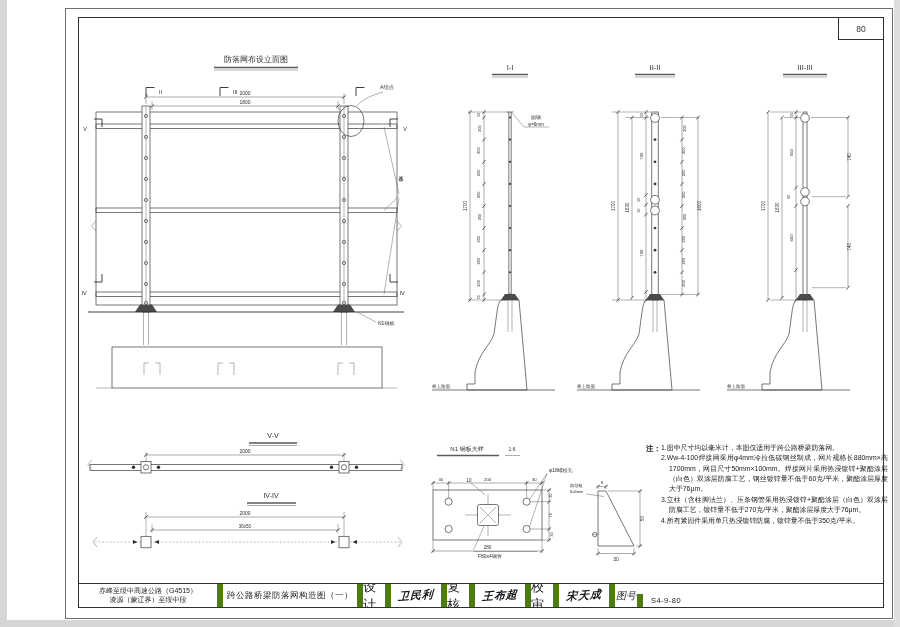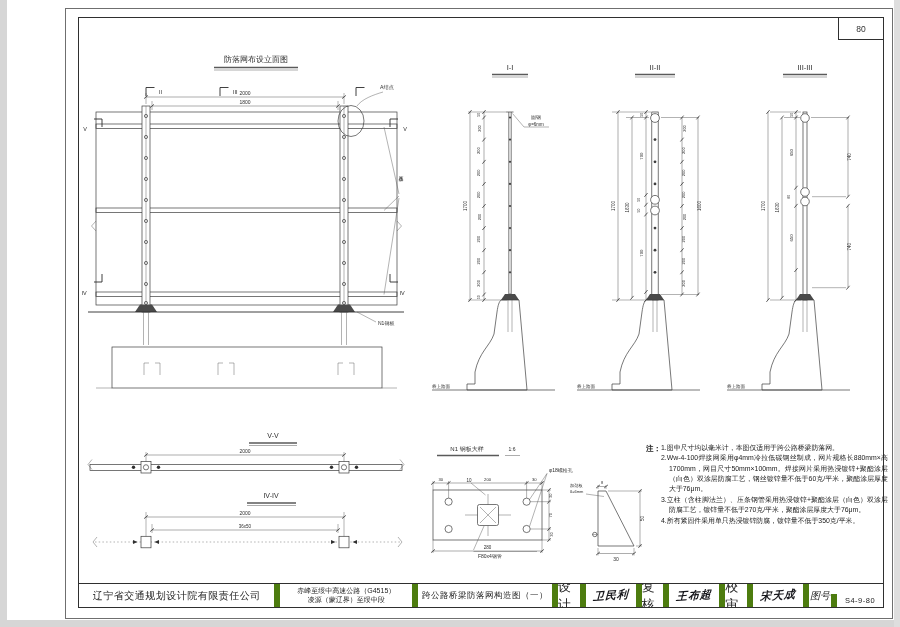--- a/index.html
+++ b/index.html
@@ -390,21 +390,20 @@
     <div class="notes-head">注：</div>
     <div class="notes-items">
       <div class="note-item">1.图中尺寸均以毫米计，本图仅适用于跨公路桥梁防落网。</div>
       <div class="note-item">2.Ww-4-100焊接网采用φ4mm冷拉低碳钢丝制成，网片规格长880mm×高1700mm，网目尺寸50mm×100mm。焊接网片采用热浸镀锌+聚酯涂层（白色）双涂层防腐工艺，钢丝镀锌量不低于60克/平米，聚酯涂层厚度大于76μm。</div>
       <div class="note-item">3.立柱（含柱脚法兰）、压条钢管采用热浸镀锌+聚酯涂层（白色）双涂层防腐工艺，镀锌量不低于270克/平米，聚酯涂层厚度大于76μm。</div>
       <div class="note-item">4.所有紧固件采用单只热浸镀锌防腐，镀锌量不低于350克/平米。</div>
     </div>
   </div>
 
   <div class="title-block">
-    <div class="tb-cell tb-company">辽宁省交通规划设计院有限责任公司</div>
     <div class="tb-cell tb-project">
       <div>赤峰至绥中高速公路（G4515）</div>
       <div>凌源（蒙辽界）至绥中段</div>
     </div>
     <div class="tb-cell tb-title">跨公路桥梁防落网构造图（一）</div>
     <div class="tb-cell tb-label">设计</div>
     <div class="tb-cell tb-sig">
       <span class="sig">卫民利</span>
     </div>
     <div class="tb-cell tb-label">复核</div>

